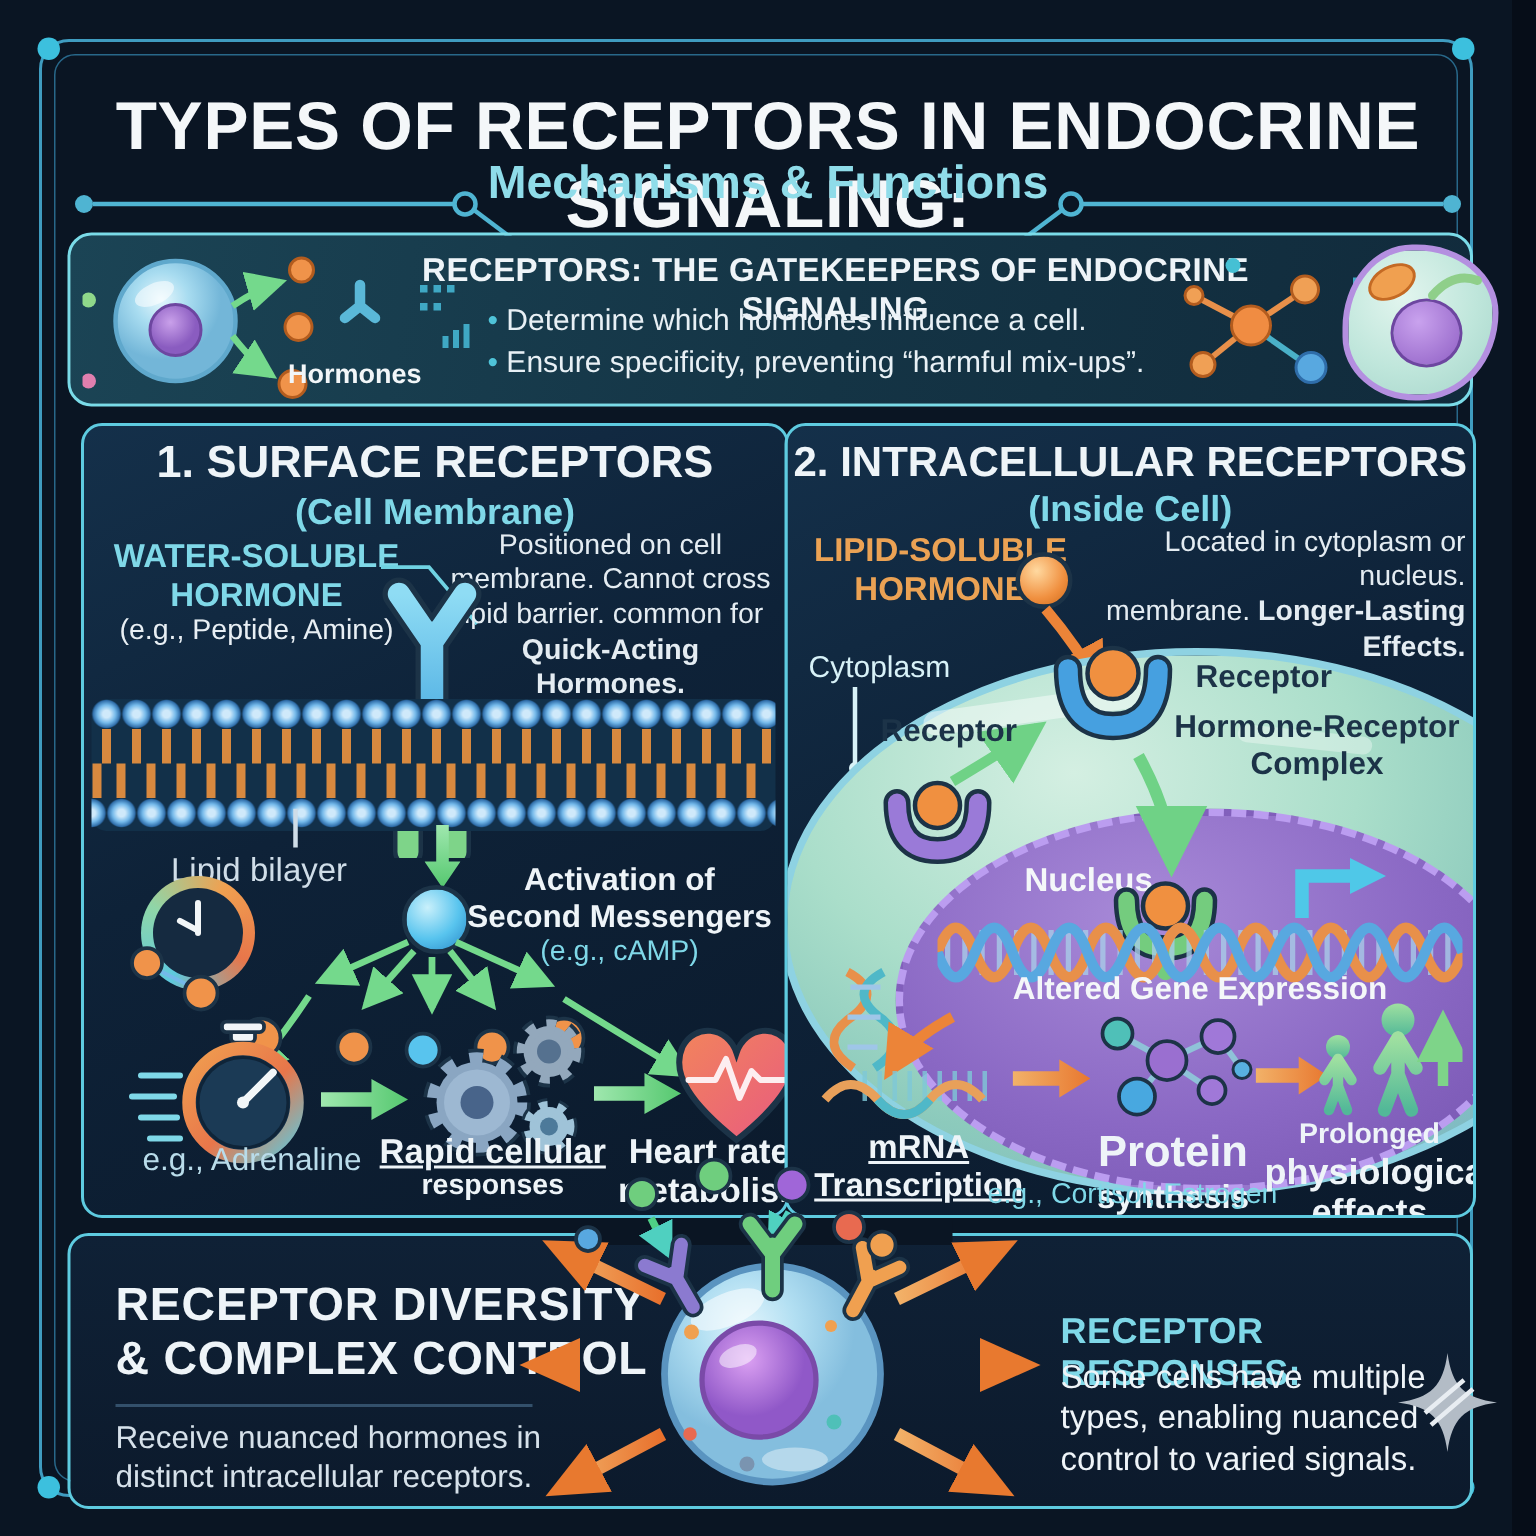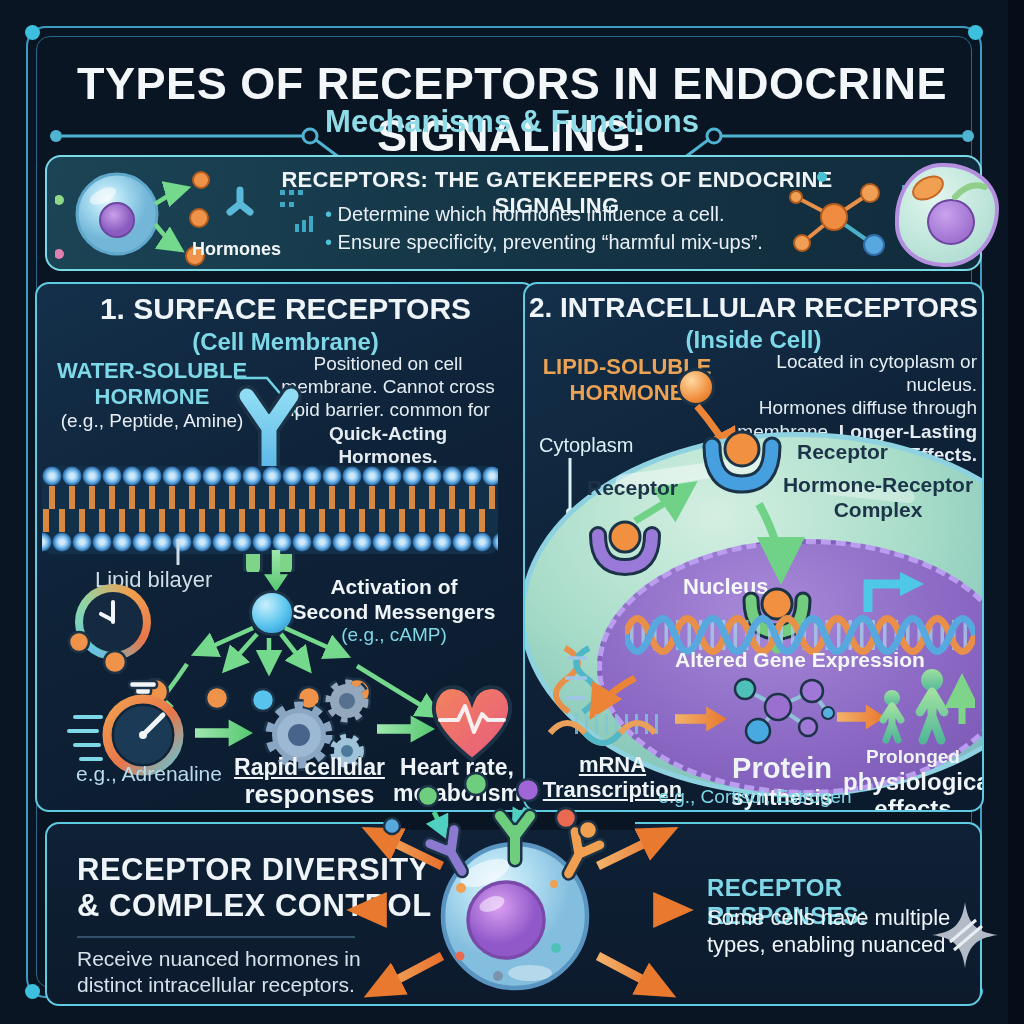--- a/index.html
+++ b/index.html
@@ -140,21 +140,21 @@
          border:4px solid #b48fe0;">
       <div class="abs" style="left:28px;top:32px;width:44px;height:42px;border-radius:50%;
            background:radial-gradient(circle at 38% 32%,#c9a2ee,#8f5fc4);border:2px solid #6d46a0;"></div>
       <div class="abs" style="left:12px;top:10px;width:30px;height:18px;border-radius:50%;background:#f0a050;border:2px solid #c46a24;transform:rotate(-28deg);"></div>
       <svg class="abs" style="left:52px;top:8px;" width="40" height="30">
         <path d="M4,22 Q18,6 34,12" fill="none" stroke="#8fcf8a" stroke-width="6" stroke-linecap="round"></path>
       </svg>
     </div>
   </div>
 
-  <div class="abs panel" style="left:35px;top:282px;width:468px;height:526px;overflow:hidden;padding-left:29px;">
+  <div class="abs panel" style="left:54px;top:282px;width:468px;height:526px;overflow:hidden;">
     <div class="abs c b" style="left:0;top:8px;width:100%;font-size:30px;">1. SURFACE RECEPTORS</div>
     <div class="abs c b h-cyan" style="left:0;top:44px;width:100%;font-size:24px;">(Cell Membrane)</div>
 
     <div class="abs c" style="left:6px;top:74px;width:218px;">
       <div class="b h-cyan" style="font-size:22px;">WATER-SOLUBLE</div>
       <div class="b h-cyan" style="font-size:22px;">HORMONE</div>
       <div style="font-size:19px;color:#e8eff4;">(e.g., Peptide, Amine)</div>
     </div>
     <svg class="abs" style="left:196px;top:92px;" width="70" height="45">
       <path d="M2,2 L34,2 L66,40" fill="none" stroke="#6fd2e2" stroke-width="2.5"></path>
@@ -294,40 +294,39 @@
             <stop offset="100%" stop-color="#e85a80"></stop>
           </linearGradient>
         </defs>
       <path d="M50,86 C20,62 6,42 14,24 C22,8 44,10 50,28 C56,10 78,8 86,24 C94,42 80,62 50,86 Z" fill="url(#heartg)" stroke="#1c3347" stroke-width="4"></path>
       <polyline points="18,46 36,46 43,32 52,58 60,40 66,46 82,46" fill="none" stroke="#fdeef0" stroke-width="4" stroke-linejoin="round" stroke-linecap="round"></polyline>
     </svg>
 
     <div class="abs c dim-txt" style="left:12px;top:478px;width:200px;font-size:21px;">e.g., Adrenaline</div>
     <div class="abs c" style="left:180px;top:470px;width:185px;line-height:1.15;">
       <div class="b" style="font-size:23px;text-decoration:underline;">Rapid cellular</div>
-      <div class="b" style="font-size:26px;">responses</div>
+      <div class="b" style="font-size:19px;">responses</div>
     </div>
     <div class="abs c" style="left:350px;top:470px;width:140px;line-height:1.15;">
       <div class="b" style="font-size:23px;">Heart rate,</div>
       <div class="b" style="font-size:23px;">metabolism</div>
     </div>
   </div>
 
   <div class="abs panel" style="left:523px;top:282px;width:457px;height:526px;overflow:hidden;">
     <div class="abs c b" style="left:0;top:8px;width:100%;font-size:28px;">2. INTRACELLULAR RECEPTORS</div>
     <div class="abs c b h-cyan" style="left:0;top:42px;width:100%;font-size:24px;">(Inside Cell)</div>
 
     <div class="abs c" style="left:2px;top:70px;width:200px;">
       <div class="b h-orange" style="font-size:22px;">LIPID-SOLUBLE</div>
       <div class="b h-orange" style="font-size:22px;">HORMONE</div>
     </div>
 
     <div class="abs" style="left:200px;top:66px;width:252px;font-size:19px;line-height:1.22;color:#e4ecf2;text-align:right;">
       <div>Located in cytoplasm or nucleus.</div>
-      <div>Hormones diffuse through</div>
       <div><span>membrane. </span><span class="b">Longer-Lasting</span></div>
       <div class="b">Effects.</div>
     </div>
 
     <div class="abs" style="left:152px;top:84px;width:32px;height:32px;border-radius:50%;
          background:radial-gradient(circle at 35% 30%,#ffd9a0 0%,#f09040 60%,#d06a1a 100%);border:3px solid #1c3347;"></div>
     <svg class="abs" style="left:160px;top:118px;" width="70" height="70">
       <defs>
           <marker id="oa-ah" markerWidth="7" markerHeight="7" refX="4" refY="2.5" orient="auto">
             <path d="M0,0 L5,2.5 L0,5 z" fill="#ec8438"></path>
@@ -496,20 +495,21 @@
     </div>
     <div class="abs" style="left:30px;top:112px;width:278px;height:2px;background:#33506b;"></div>
     <div class="abs" style="left:30px;top:122px;font-size:21px;line-height:1.25;color:#d6e1ea;">
       <div>Receive nuanced hormones in</div>
       <div>distinct intracellular receptors.</div>
     </div>
     <div class="abs b h-cyan" style="left:660px;top:50px;font-size:24px;letter-spacing:.3px;">RECEPTOR RESPONSES:</div>
     <div class="abs" style="left:660px;top:80px;font-size:22px;line-height:1.24;color:#eef4f8;">
       <div>Some cells have multiple</div>
       <div>types, enabling nuanced</div>
+      <div>control to varied signals.</div>
     </div>
   </div>
 
   <div class="abs" style="left:400px;top:814px;width:235px;height:16px;background:#0a1523;"></div>
 
   <svg class="abs" style="left:330px;top:768px;" width="380" height="250">
     <defs>
       <radialGradient id="ccell" cx="38%" cy="28%">
           <stop offset="0%" stop-color="#e0f4fc"></stop>
           <stop offset="45%" stop-color="#b2dff2"></stop>

